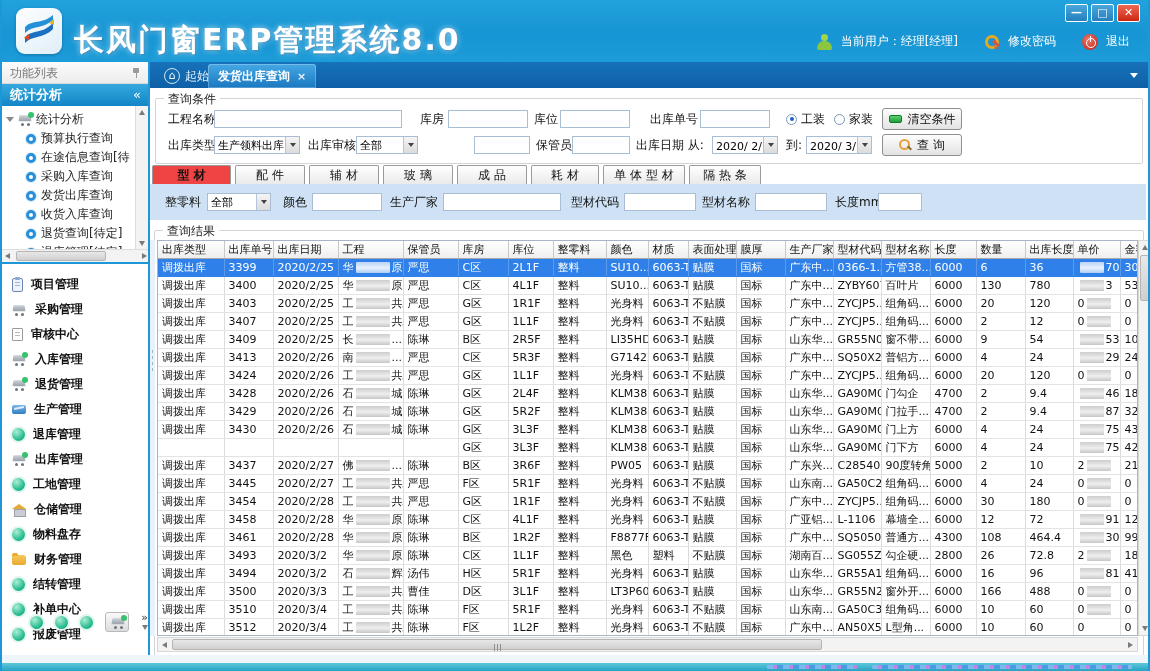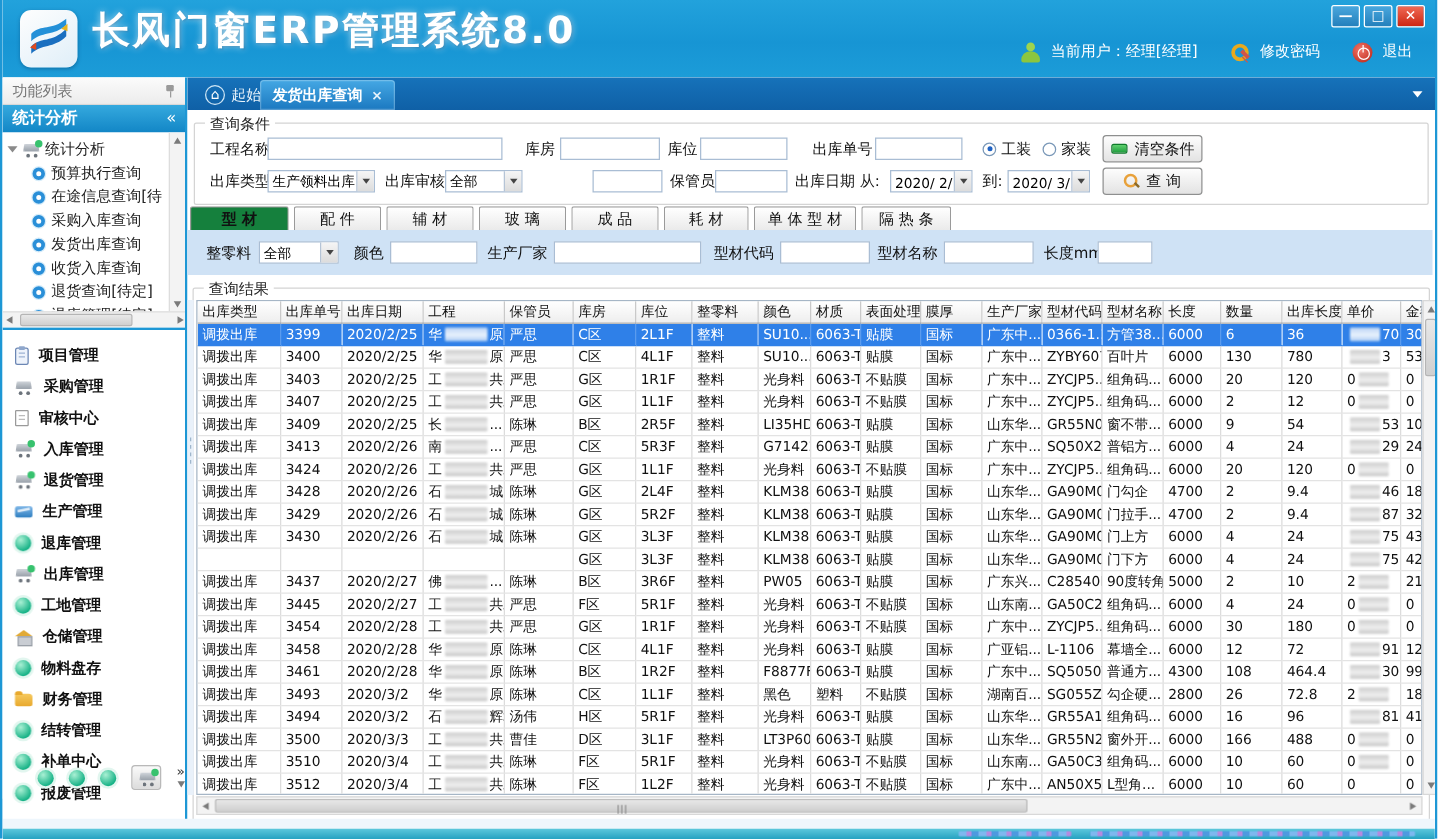--- a/index.html
+++ b/index.html
@@ -3,21 +3,21 @@
 <meta charset="utf-8">
 <style>
   *{margin:0;padding:0;box-sizing:border-box;font-family:"DejaVu Sans","Liberation Sans",sans-serif;}
   html,body{width:1150px;height:671px;overflow:hidden;background:#fff;}
   .window{position:relative;width:1150px;height:671px;background:#fff;border-left:2px solid #1d97d5;border-right:2px solid #1d97d5;overflow:hidden;}
 
   
   .titlebar{position:absolute;left:0;top:0;width:100%;height:62px;background:linear-gradient(180deg,#22a2dc 0%,#1795d4 55%,#1c9cd8 100%);}
   .logo{position:absolute;left:14px;top:8px;width:46px;height:46px;border-radius:9px;background:linear-gradient(145deg,#fefefe,#dfeef8);box-shadow:0 1px 3px rgba(0,40,80,.35);}
   .logo svg{position:absolute;left:3px;top:3px;}
-  .app-title{position:absolute;left:72px;top:4px;font-size:30px;font-weight:bold;color:#fff;letter-spacing:2px;text-shadow:0 0 6px rgba(255,255,255,.65),1px 1px 2px rgba(0,60,110,.4);}
+  .app-title{position:absolute;left:72px;top:20px;font-size:30px;font-weight:bold;color:#fff;letter-spacing:2px;text-shadow:0 0 6px rgba(255,255,255,.65),1px 1px 2px rgba(0,60,110,.4);}
   .win-controls{position:absolute;right:8px;top:4px;display:flex;gap:3px;}
   .win-btn{width:23px;height:18px;border:1px solid #fff;border-radius:2px;color:#fff;font-size:11px;font-weight:bold;text-align:center;line-height:16px;background:linear-gradient(180deg,#4aa7dd,#2380bc);cursor:default;}
   .win-btn.close{background:linear-gradient(180deg,#f06a54,#cc2612);}
   .userbar{position:absolute;right:18px;top:33px;display:flex;align-items:center;gap:8px;color:#fff;font-size:12px;}
   .userbar .gap{width:10px;}
   .person-icon{width:17px;height:16px;position:relative;}
   .person-icon::before{content:"";position:absolute;left:5px;top:0;width:7px;height:7px;border-radius:50%;background:#9ed44e;}
   .person-icon::after{content:"";position:absolute;left:1px;top:7px;width:15px;height:9px;border-radius:7px 7px 2px 2px;background:#8cc63f;}
   .key-icon{width:16px;height:16px;position:relative;}
   .key-icon::before{content:"";position:absolute;left:1px;top:1px;width:8px;height:8px;border-radius:50%;border:3px solid #e8a91d;}
@@ -95,21 +95,21 @@
   .rdot{width:11px;height:11px;border-radius:50%;border:1px solid #7a98b8;background:#fff;position:relative;}
   .rdot.on::after{content:"";position:absolute;left:2.5px;top:2.5px;width:4px;height:4px;border-radius:50%;background:#1f62c4;}
   .btn{position:absolute;height:22px;border:1px solid #8e8f8f;border-radius:3px;background:linear-gradient(180deg,#fdfdfd,#e3e3e3);font-size:12px;color:#111;display:flex;align-items:center;justify-content:center;gap:6px;cursor:default;}
   .clear-glyph{width:13px;height:8px;background:linear-gradient(180deg,#5ed06e,#1f9e3d);border:1px solid #0e7a2a;border-radius:2px;}
   .mag-glyph{width:12px;height:12px;position:relative;}
   .mag-glyph::before{content:"";position:absolute;left:0;top:0;width:7px;height:7px;border:2px solid #e8a13a;border-radius:50%;}
   .mag-glyph::after{content:"";position:absolute;left:8px;top:8px;width:5px;height:2px;background:#8a6a2a;transform:rotate(45deg);}
 
   
   .subtab{position:absolute;top:103px;height:20px;border:1px solid #9a9a9a;border-bottom:none;border-radius:2px 2px 0 0;background:linear-gradient(180deg,#fff,#e9e9e9);font-size:12px;color:#111;text-align:center;line-height:19px;white-space:nowrap;overflow:hidden;}
-  .subtab.active{background:#15803d;font-weight:bold;}
+  .subtab.active{background:#ef4444;font-weight:bold;}
   .filterband{position:absolute;left:0;top:122px;width:996px;height:36px;background:#cfe2f5;}
   .filterband .flabel{top:9px;}
   .filterband .tinput,.filterband .combo{top:9px;}
 
   
   .grid-wrap{position:absolute;left:7px;top:178px;width:981px;height:396px;overflow:hidden;border:1px solid #a6b6c6;background:#fff;}
   table.grid{border-collapse:collapse;table-layout:fixed;width:985px;}
   table.grid th{height:17px;background:linear-gradient(180deg,#ffffff,#eeeeee);border-right:1px solid #c9c9c9;border-bottom:1px solid #a8a8a8;font-size:11px;font-weight:normal;color:#111;text-align:left;padding:0 0 0 4px;white-space:nowrap;overflow:hidden;}
   table.grid td{height:18px;border-right:1px solid #dcdcdc;border-bottom:1px solid #e3e3e3;font-size:11px;color:#111;padding:0 0 0 4px;white-space:nowrap;overflow:hidden;}
   tr.sel td{background:#2f80e8;color:#fff;border-right-color:#5a9bee;border-bottom-color:#2f80e8;}

